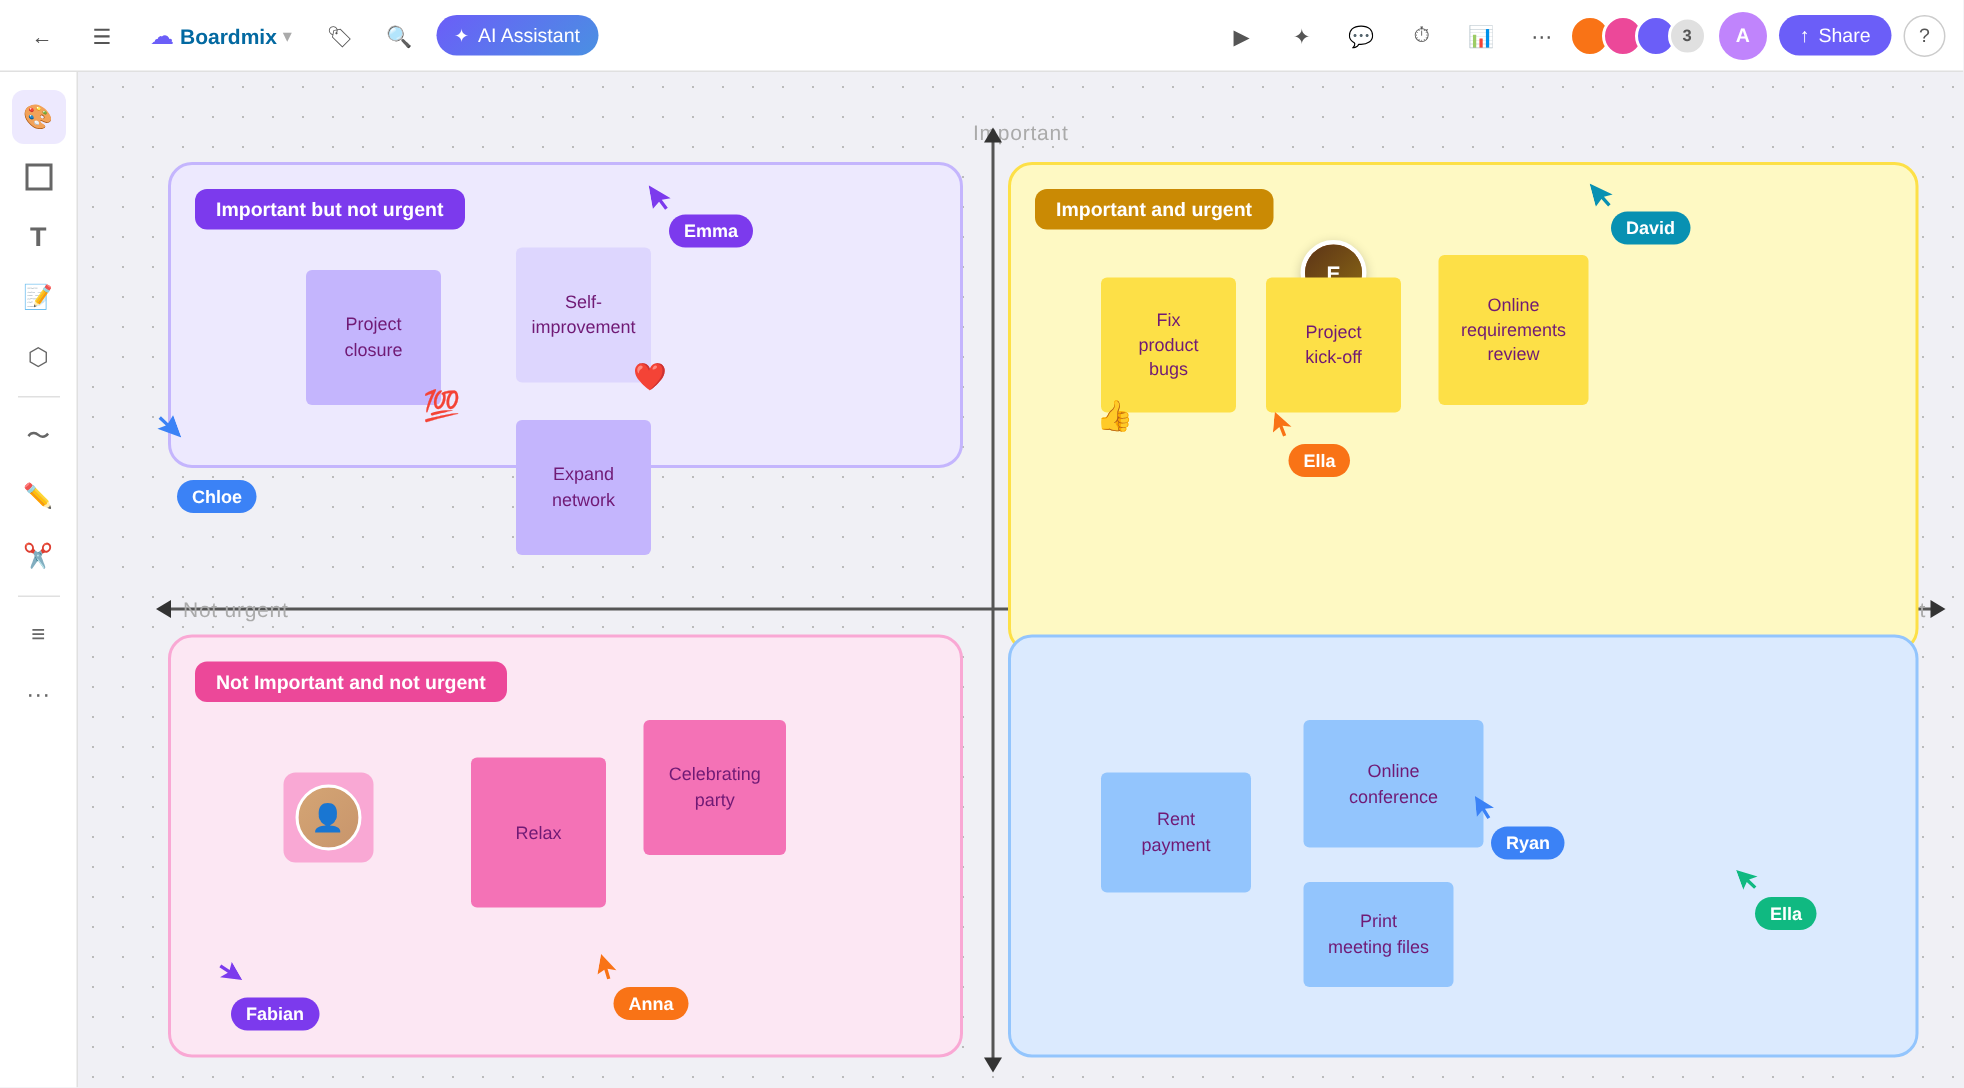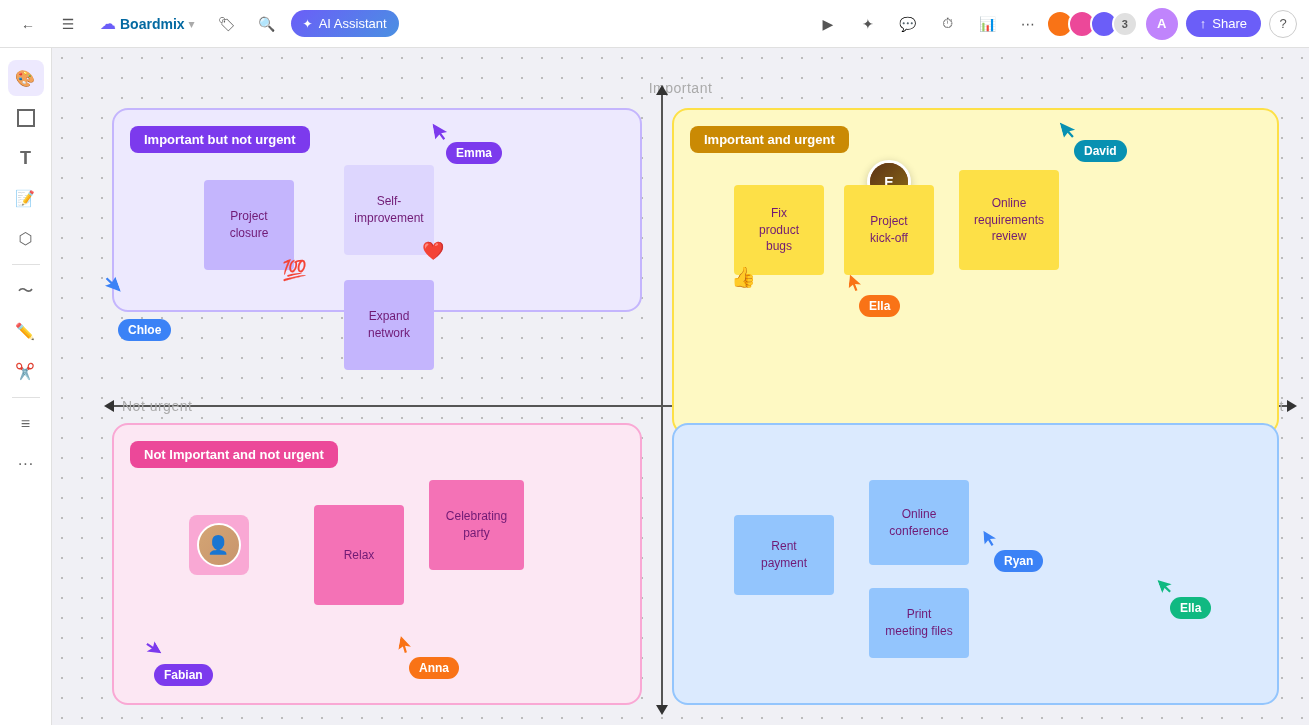--- a/index.html
+++ b/index.html
@@ -338,21 +338,21 @@
   </div>
 
   <div class="quadrant q-bottom-right">
 
     
     <div class="sticky sticky-blue" style="left:60px; top:90px; width:100px; height:80px;">
       <span>Rent payment</span>
     </div>
 
     
-    <div class="sticky sticky-blue" style="left:195px; top:55px; width:100px; height:85px;">
+    <div class="sticky sticky-blue" style="left:195px; top:55px; width:120px; height:85px;">
       <span>Online conference</span>
     </div>
 
     
     <div class="sticky sticky-blue" style="left:195px; top:163px; width:100px; height:70px;">
       <span>Print meeting files</span>
     </div>
 
     
     <div style="position:absolute; left:310px; top:105px; z-index:10;">

